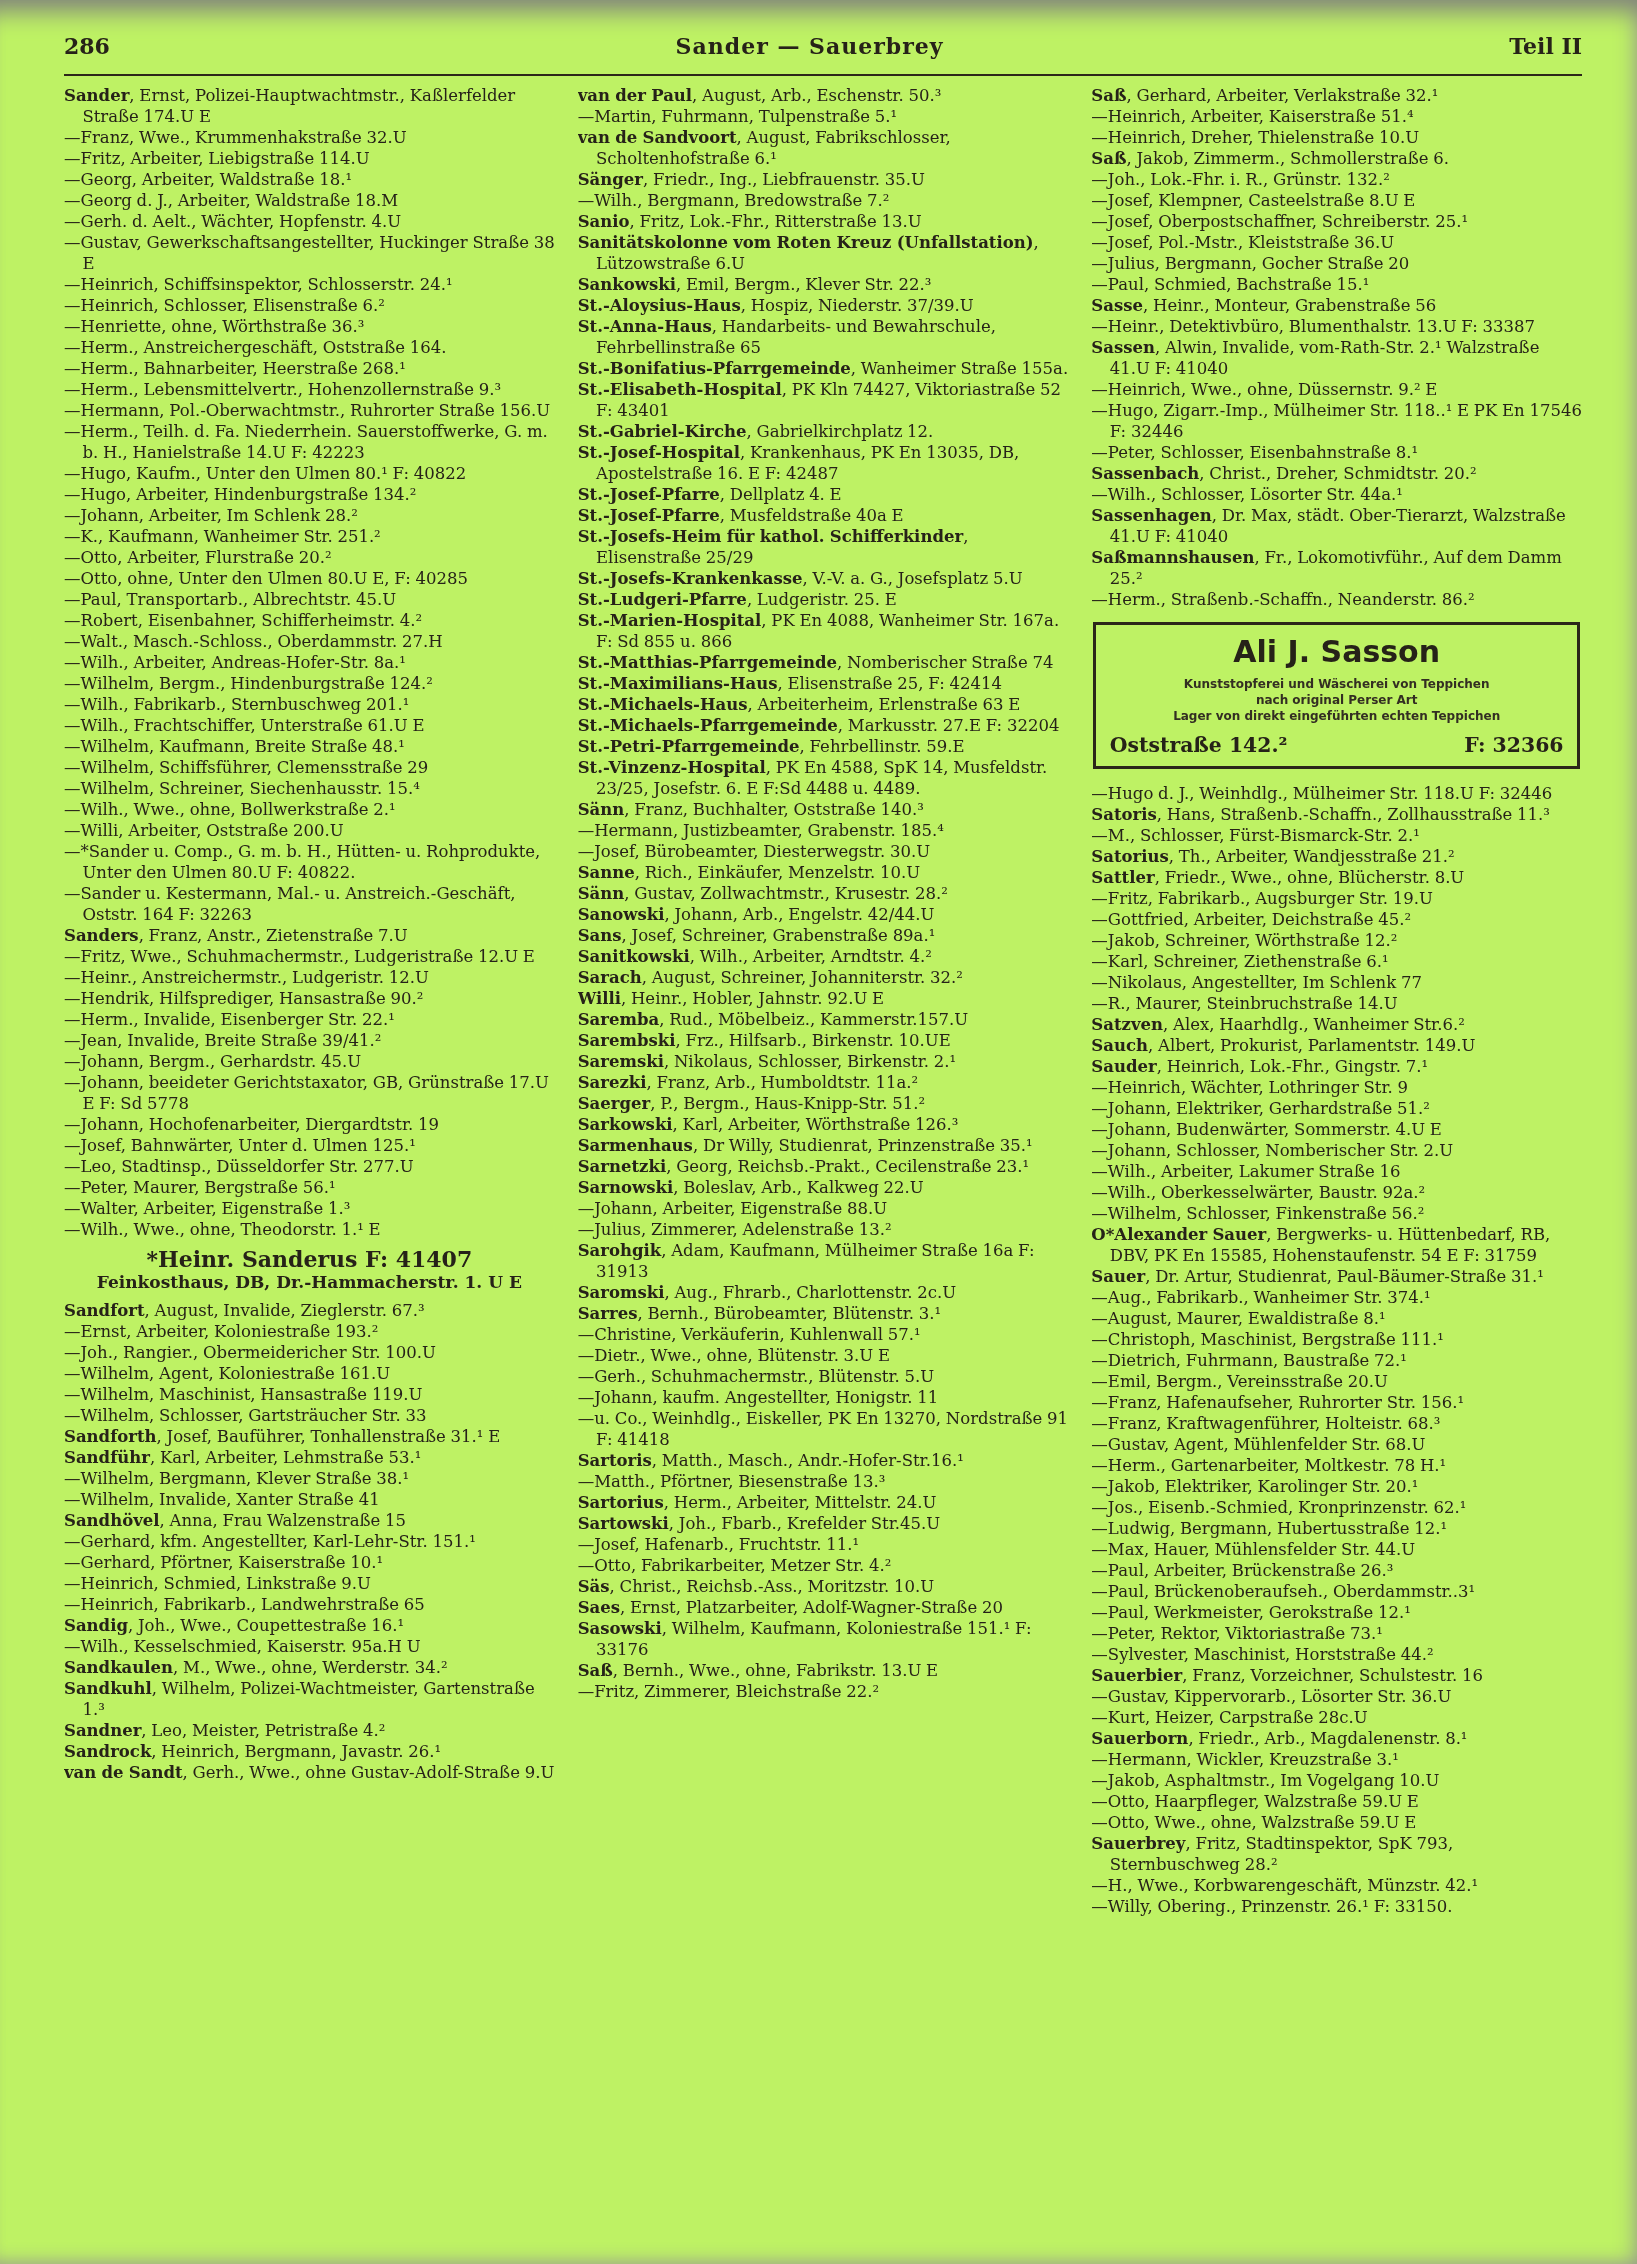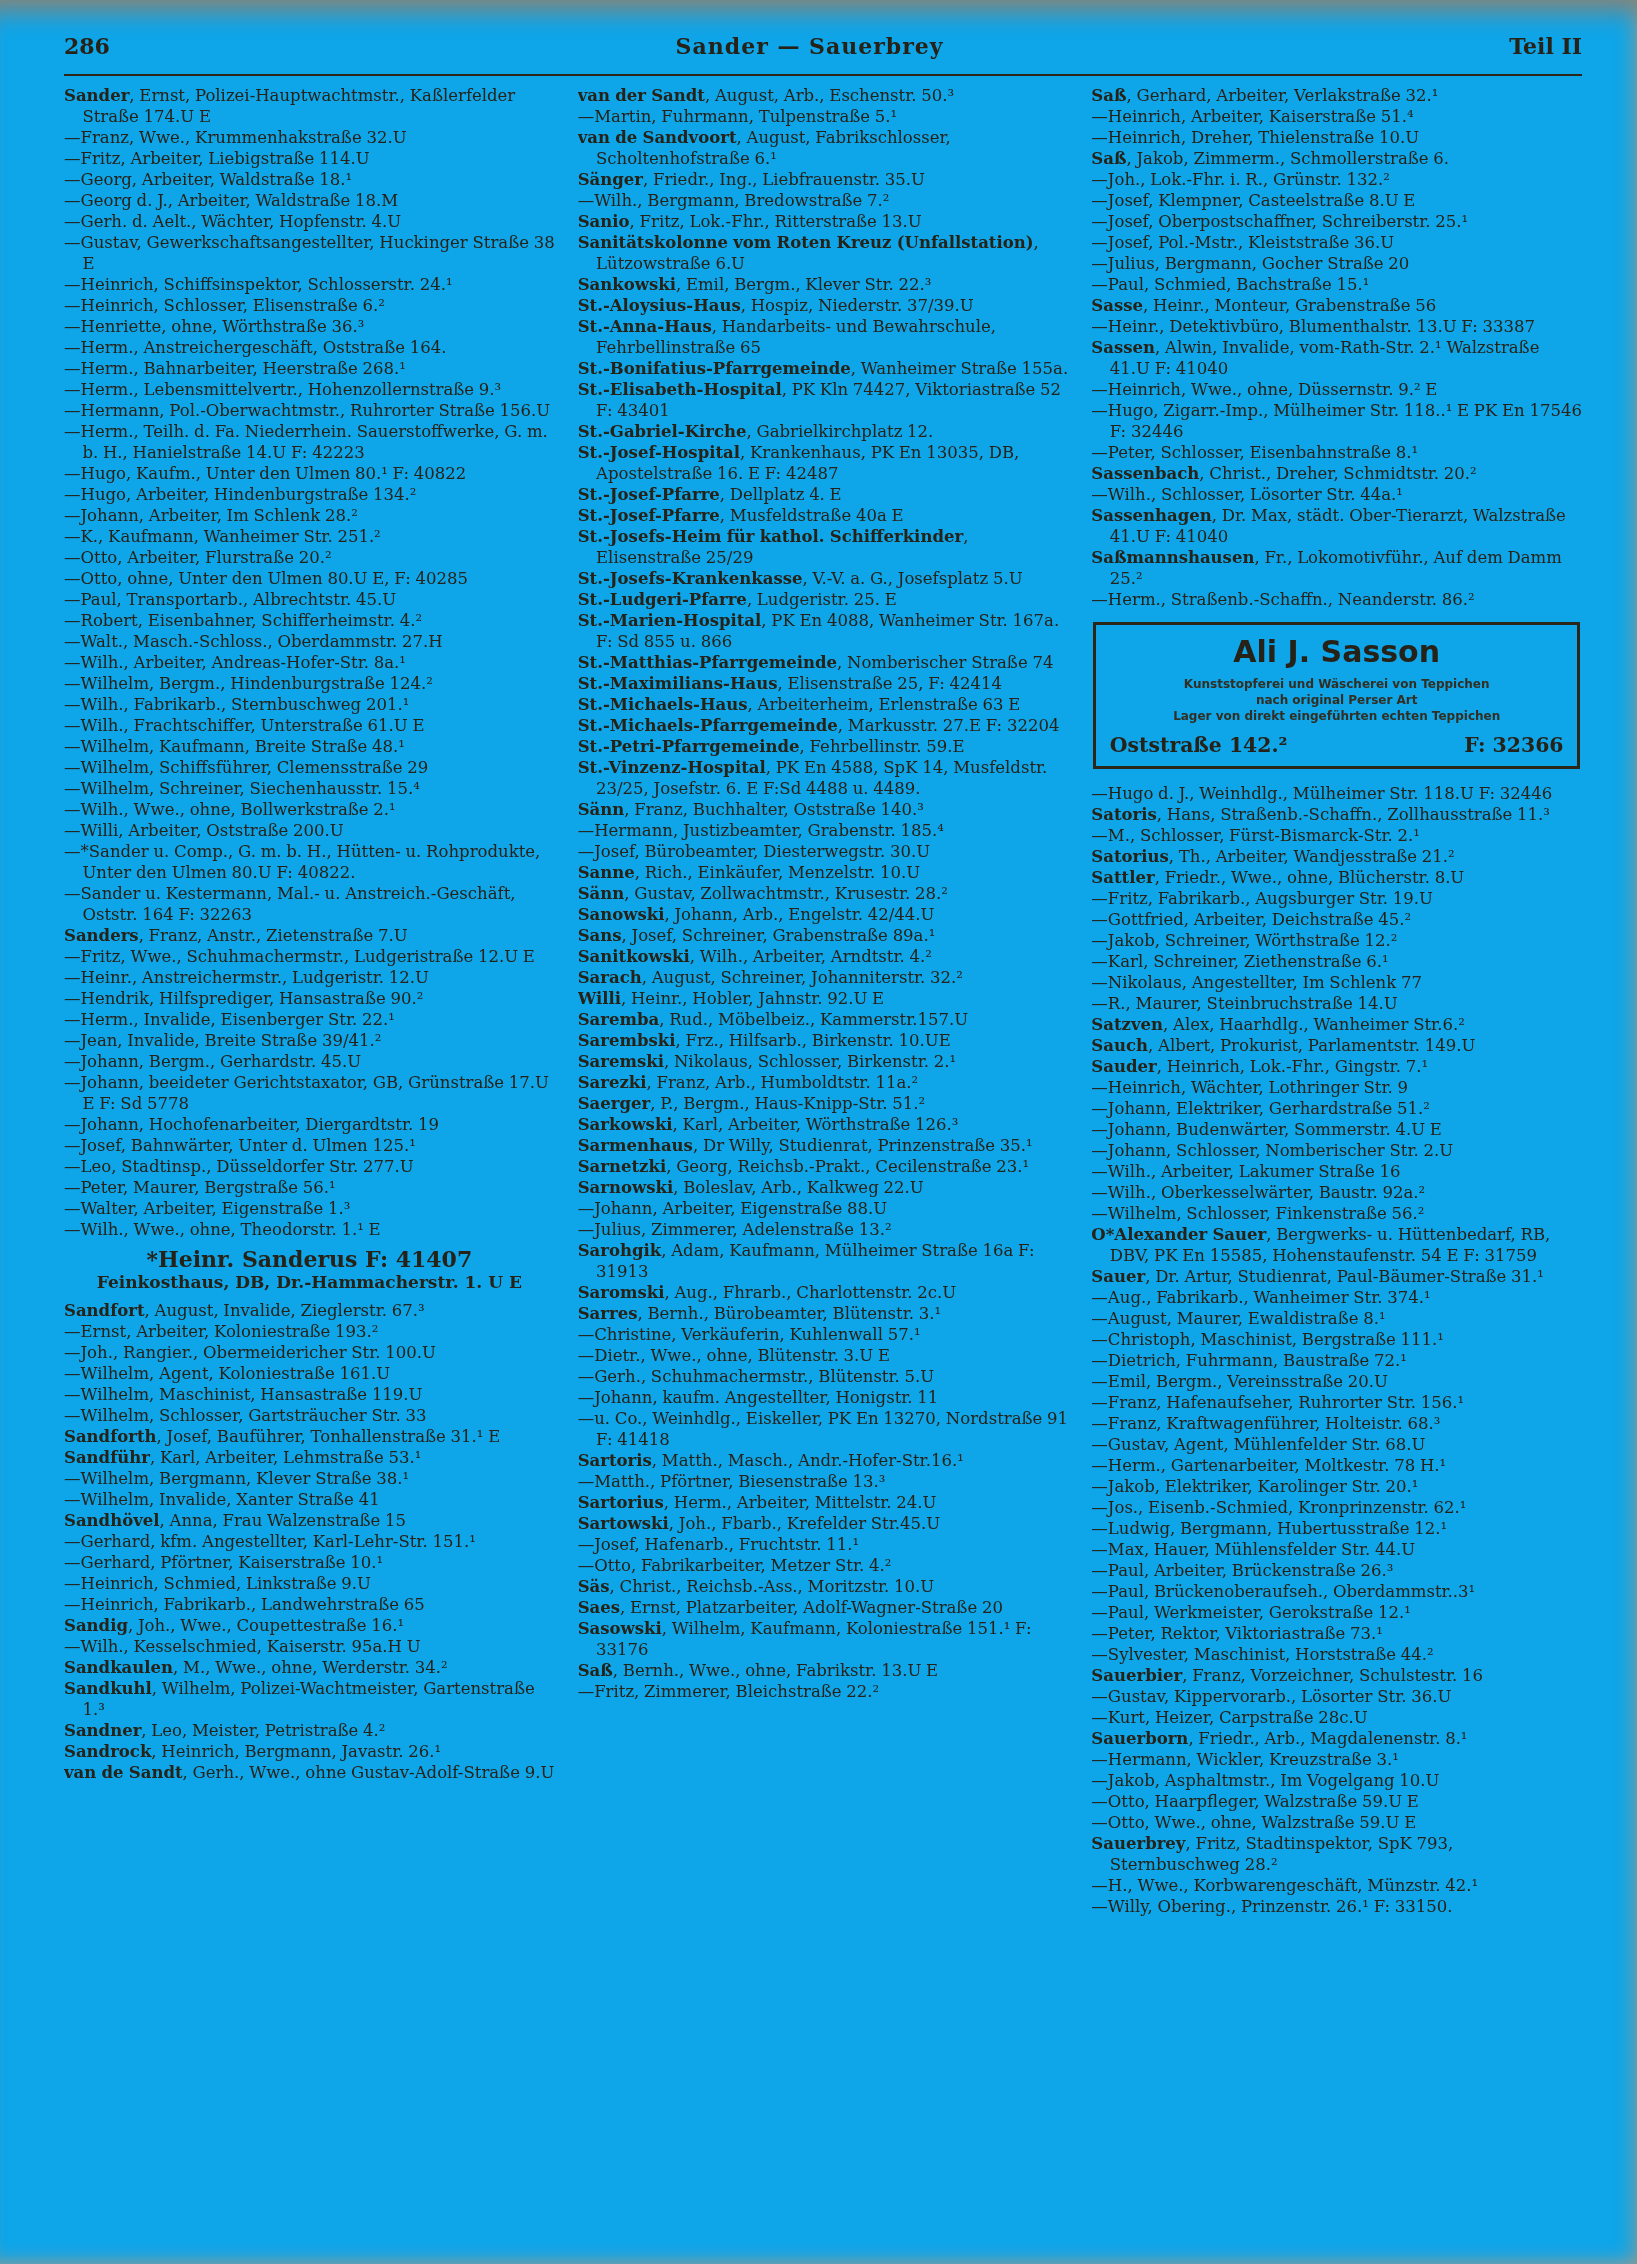--- a/index.html
+++ b/index.html
@@ -1,18 +1,18 @@
 <!DOCTYPE html>
 <html><head>
 <meta charset="utf-8">
 <style>
   html,body { margin:0; padding:0; background:#a9ac9f; }
   .page {
     position:relative; width:1638px; height:2265px; margin:0 auto;
-    background:#0ea5e9; color:#262218; overflow:hidden;
+    background:#bef264; color:#262218; overflow:hidden;
     font-family:"DejaVu Serif", serif;
     box-shadow: inset 0 33px 25px -21.3px #82857b, inset -15.5px 0 21.3px -13.6px #969a8d, inset 0 -17.5px 19.4px -15.5px #9a9d90;
   }
   .header {
     position:absolute; top:33px; left:64px; right:56px;
     display:flex; justify-content:space-between; align-items:baseline;
     font-weight:bold; font-size:22px;
   }
   .header .mid { letter-spacing:1px; }
   .header-rule { position:absolute; top:74px; left:64px; right:56px; border-top:2.4px solid #2c2719; }
@@ -128,21 +128,21 @@
         <div class="entry">—Heinrich, Fabrikarb., Landwehrstraße 65</div>
         <div class="entry"><b>Sandig</b>, Joh., Wwe., Coupettestraße 16.¹</div>
         <div class="entry">—Wilh., Kesselschmied, Kaiserstr. 95a.H U</div>
         <div class="entry"><b>Sandkaulen</b>, M., Wwe., ohne, Werderstr. 34.²</div>
         <div class="entry"><b>Sandkuhl</b>, Wilhelm, Polizei-Wachtmeister, Gartenstraße 1.³</div>
         <div class="entry"><b>Sandner</b>, Leo, Meister, Petristraße 4.²</div>
         <div class="entry"><b>Sandrock</b>, Heinrich, Bergmann, Javastr. 26.¹</div>
         <div class="entry"><b>van de Sandt</b>, Gerh., Wwe., ohne Gustav-Adolf-Straße 9.U</div>
       </div>
     <div class="col">
-        <div class="entry"><b>van der Sandt</b>, August, Arb., Eschenstr. 50.³</div>
+        <div class="entry"><b>van der Paul</b>, August, Arb., Eschenstr. 50.³</div>
         <div class="entry">—Martin, Fuhrmann, Tulpenstraße 5.¹</div>
         <div class="entry"><b>van de Sandvoort</b>, August, Fabrikschlosser, Scholtenhofstraße 6.¹</div>
         <div class="entry"><b>Sänger</b>, Friedr., Ing., Liebfrauenstr. 35.U</div>
         <div class="entry">—Wilh., Bergmann, Bredowstraße 7.²</div>
         <div class="entry"><b>Sanio</b>, Fritz, Lok.-Fhr., Ritterstraße 13.U</div>
         <div class="entry"><b>Sanitätskolonne vom Roten Kreuz (Unfallstation)</b>, Lützowstraße 6.U</div>
         <div class="entry"><b>Sankowski</b>, Emil, Bergm., Klever Str. 22.³</div>
         <div class="entry"><b>St.-Aloysius-Haus</b>, Hospiz, Niederstr. 37/39.U</div>
         <div class="entry"><b>St.-Anna-Haus</b>, Handarbeits- und Bewahrschule, Fehrbellinstraße 65</div>
         <div class="entry"><b>St.-Bonifatius-Pfarrgemeinde</b>, Wanheimer Straße 155a.</div>

